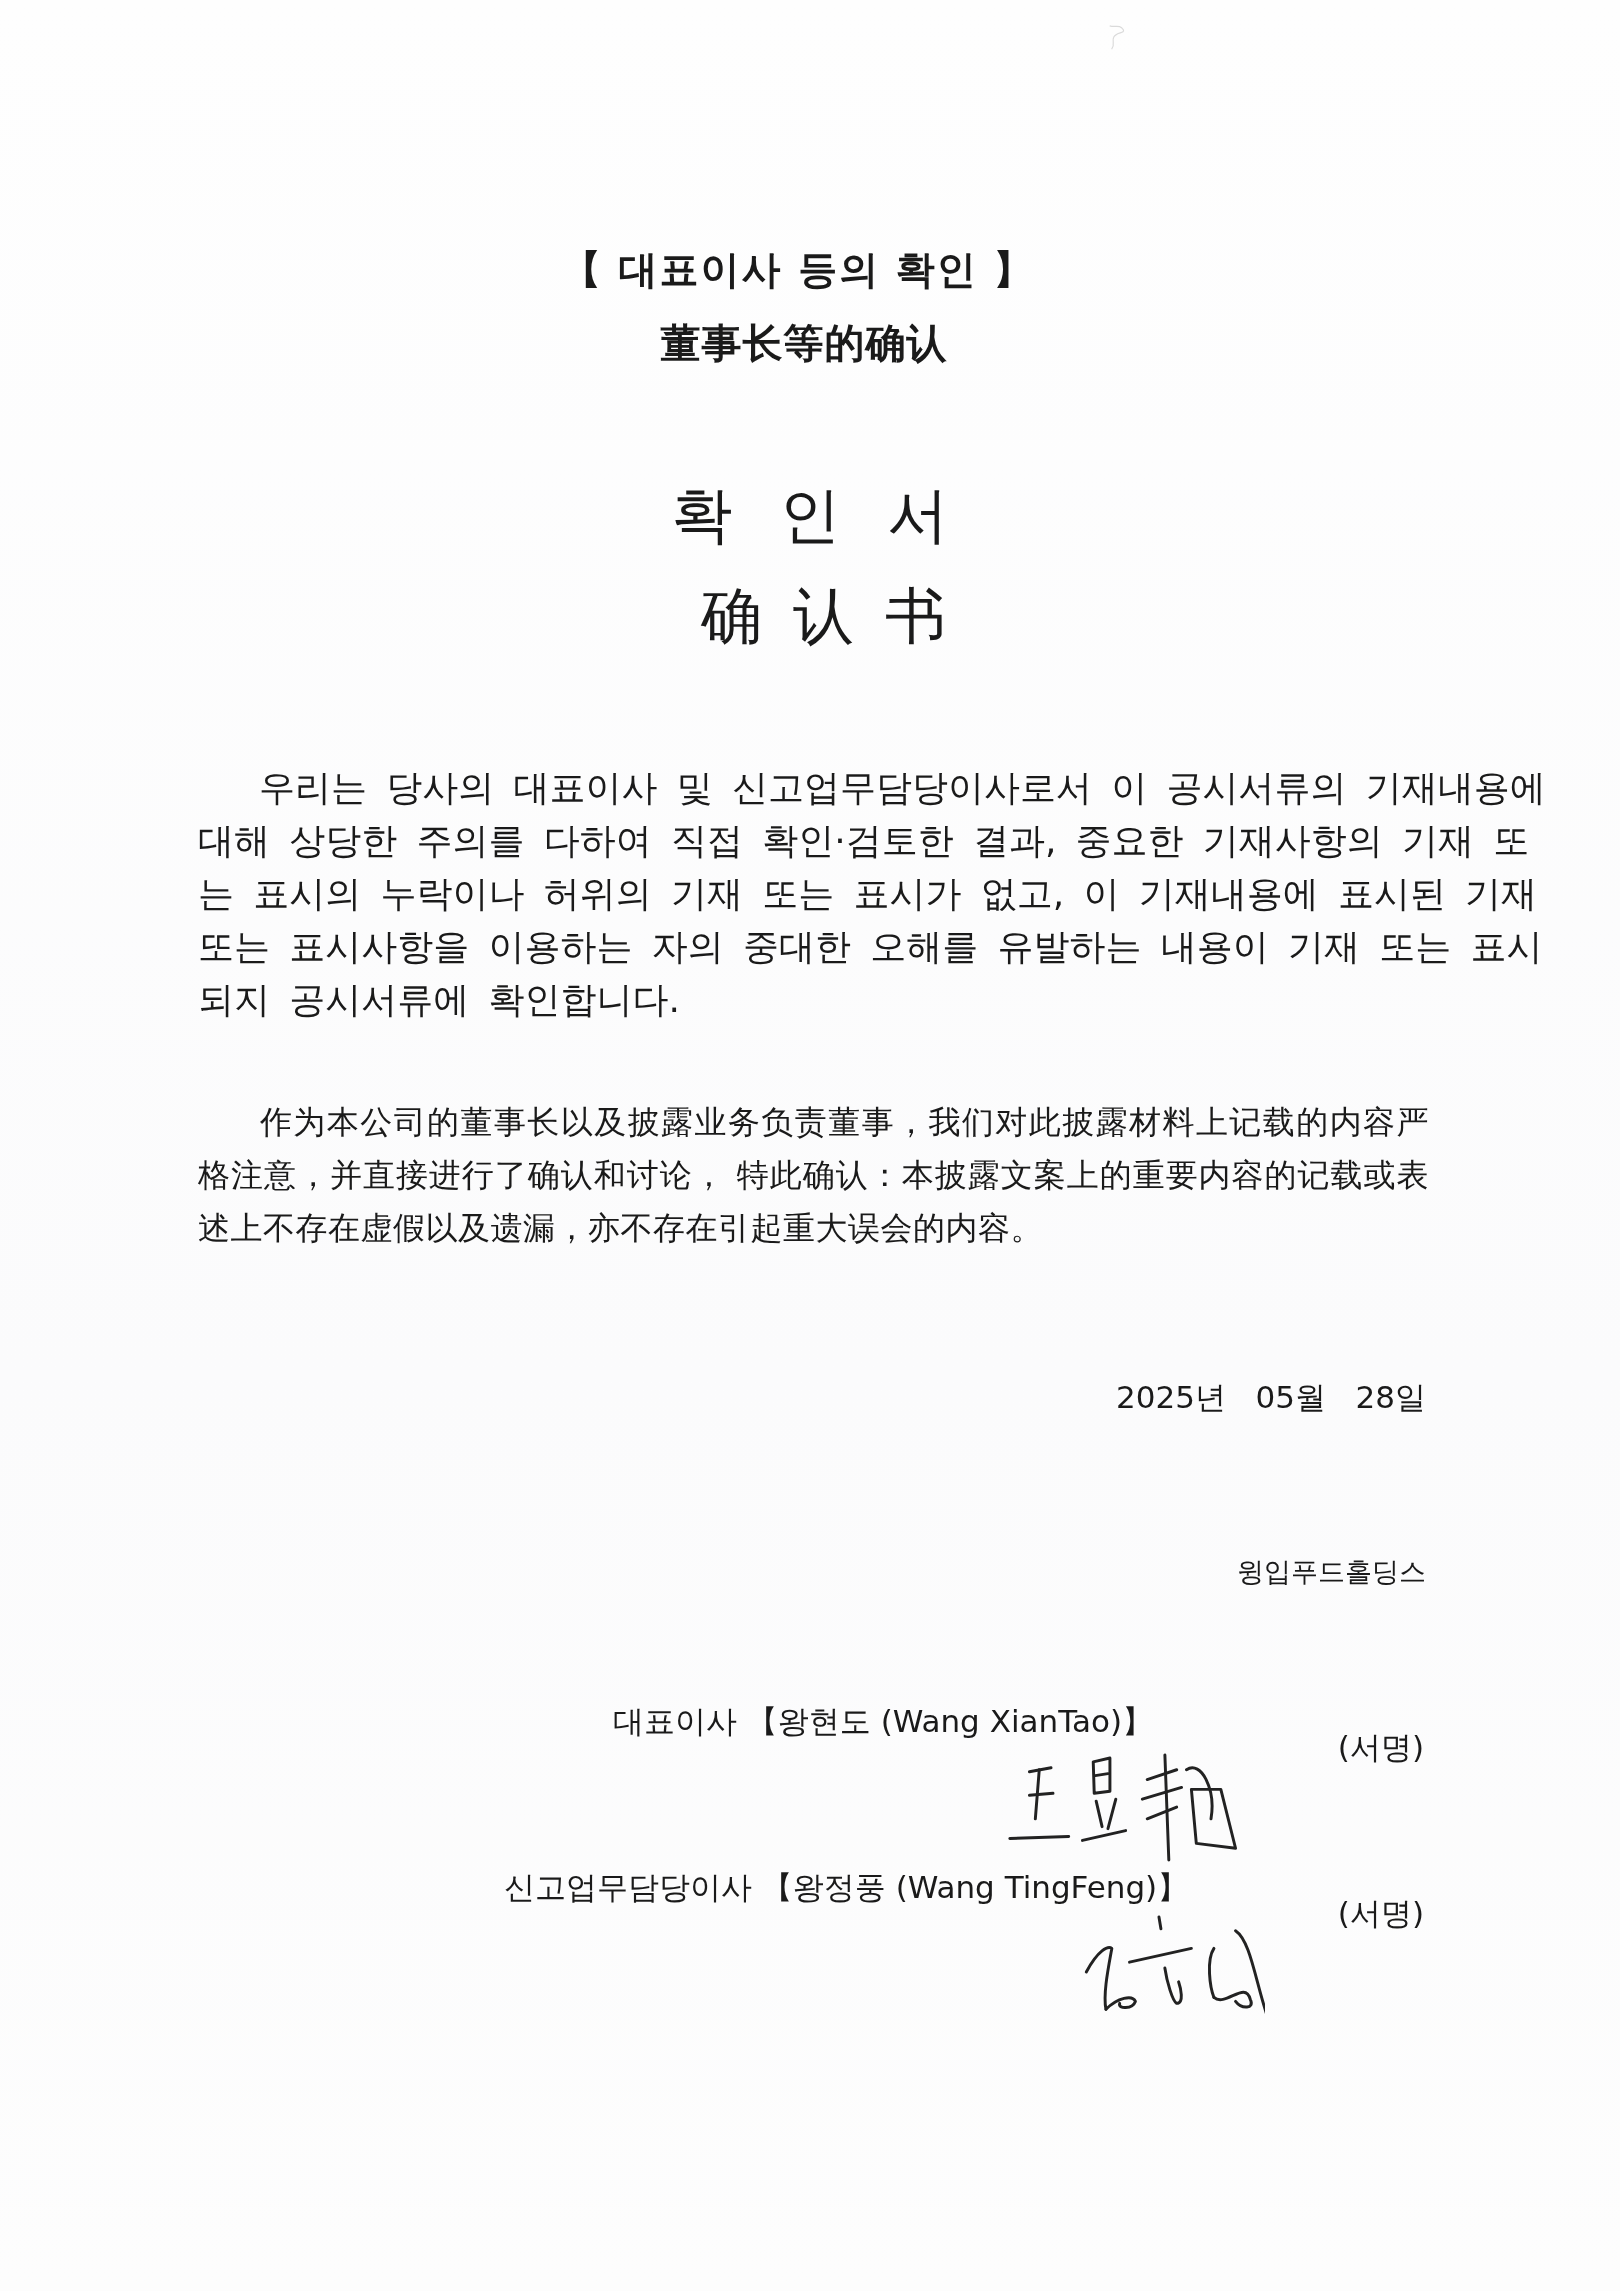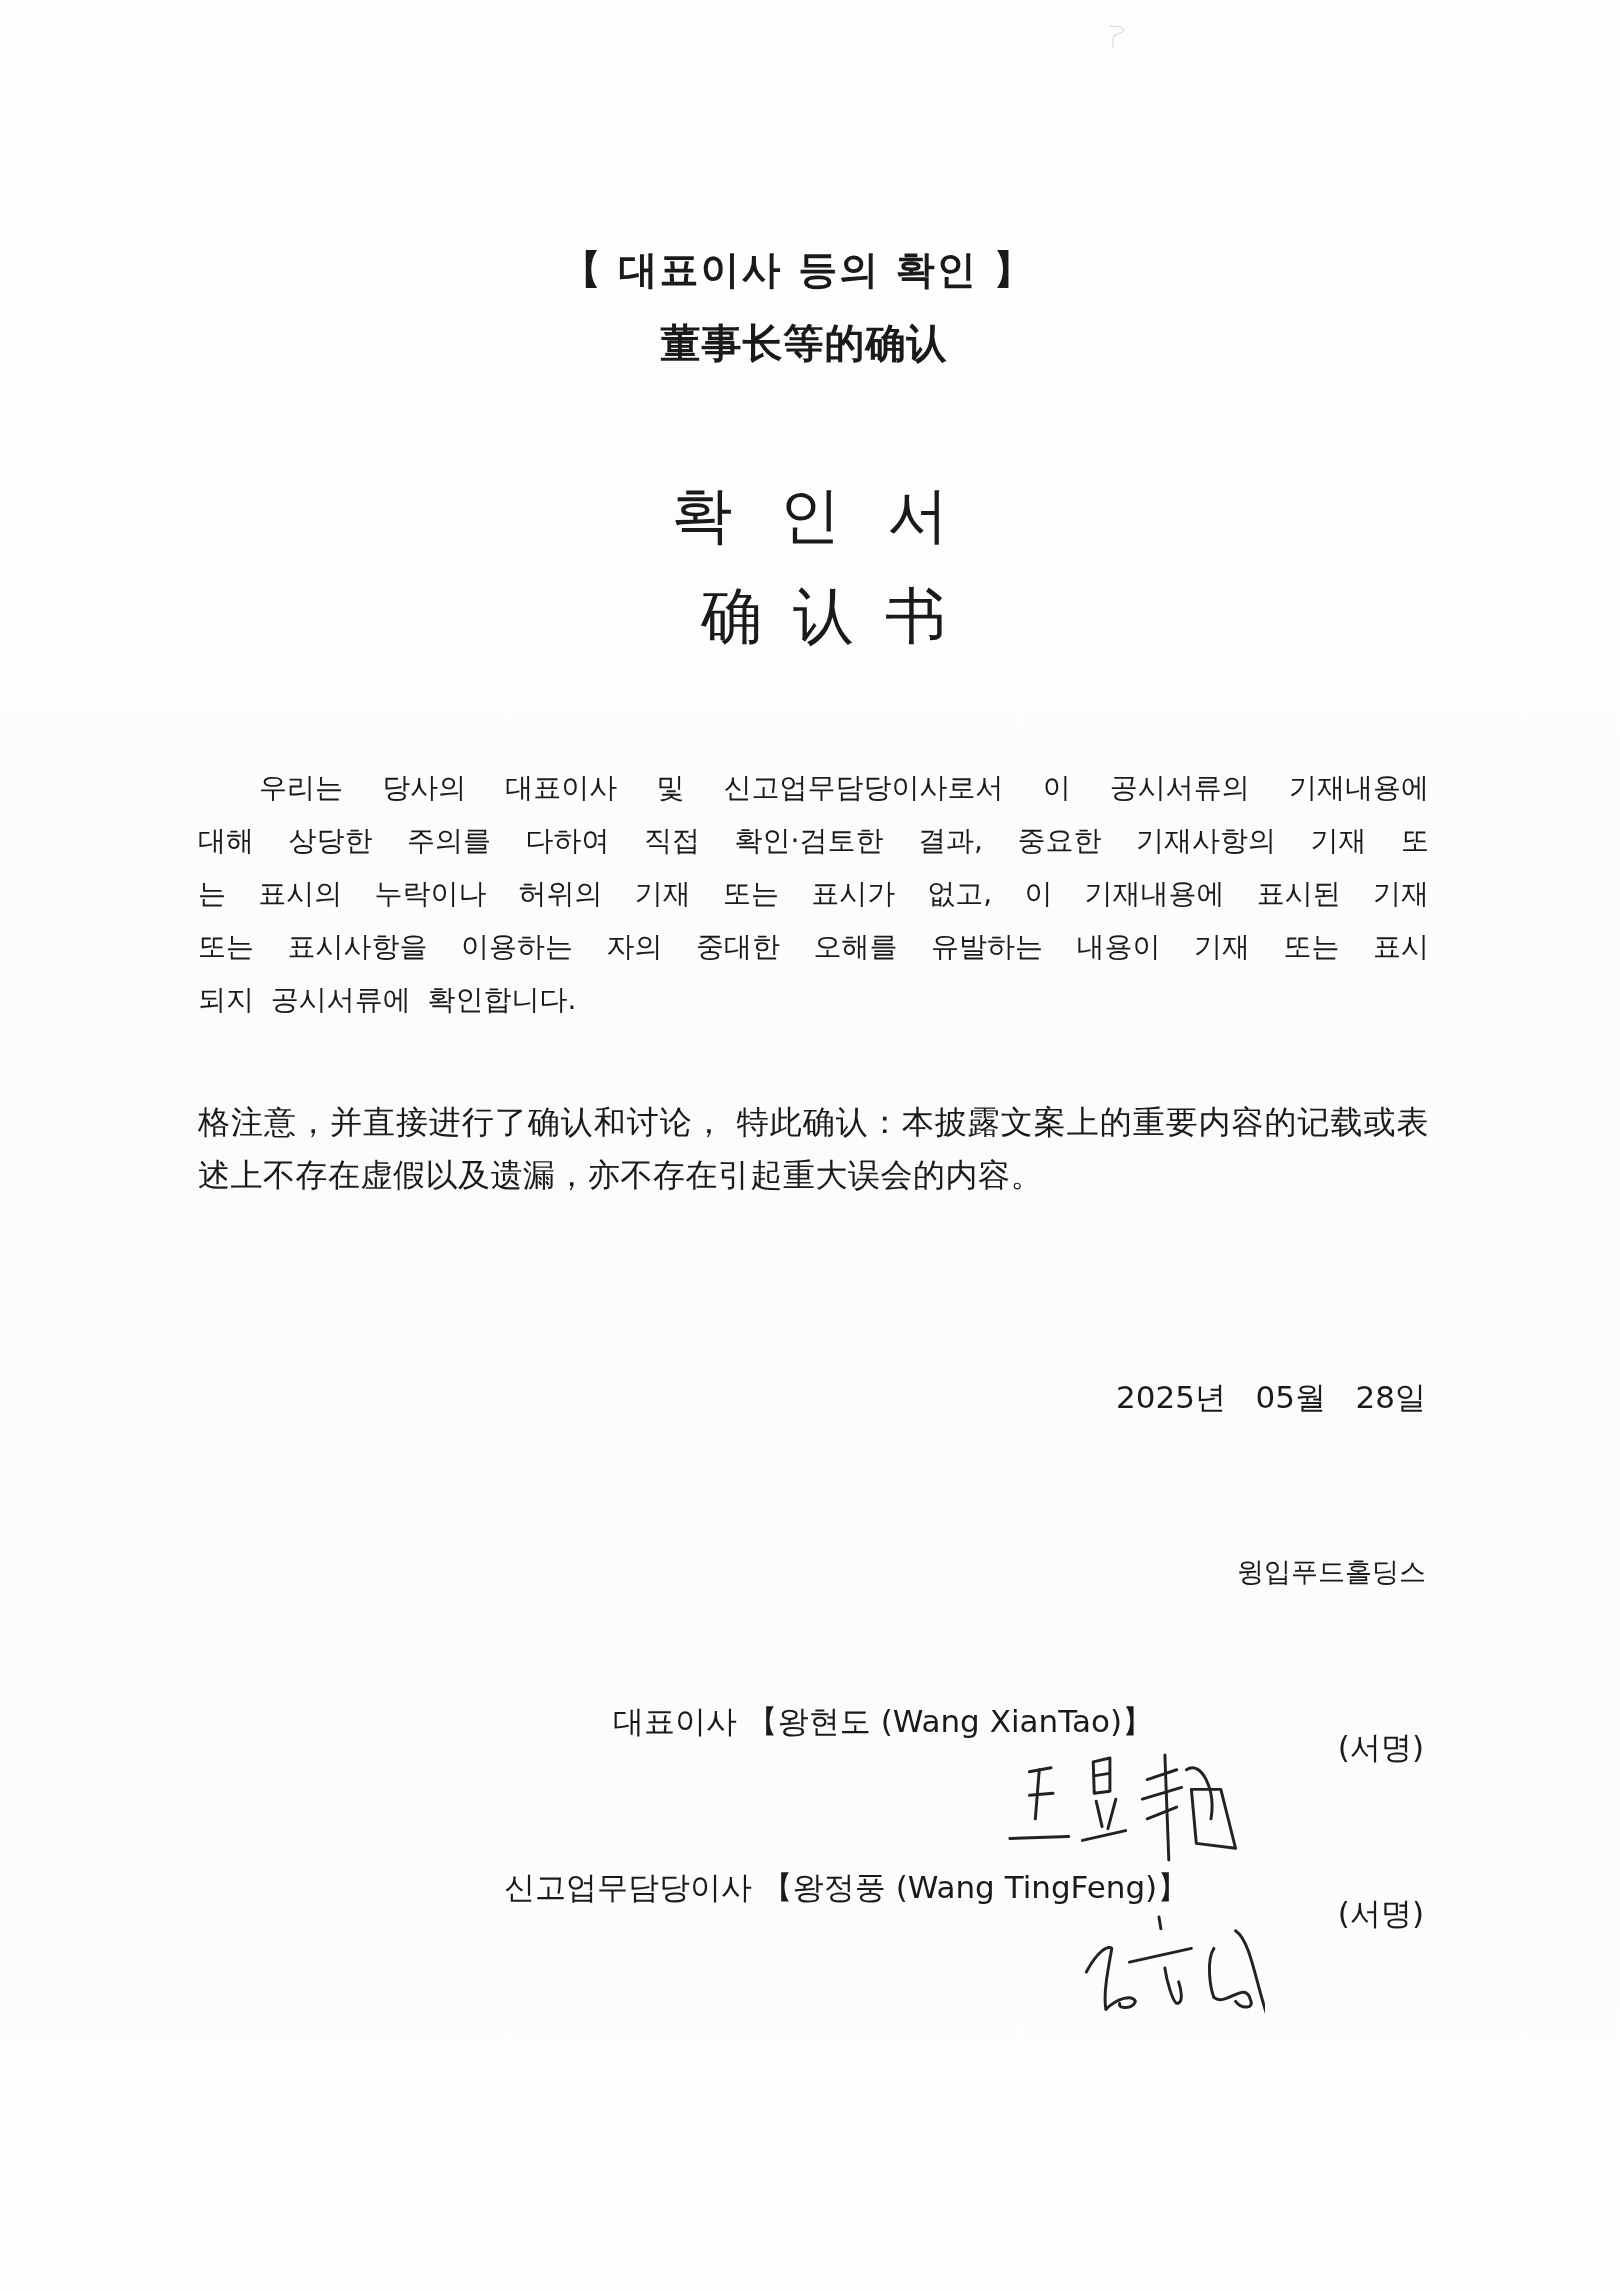--- a/index.html
+++ b/index.html
@@ -67,21 +67,21 @@
       width: 1620px;
       text-align: center;
       font-size: 61px;
       letter-spacing: 31px;
       margin-left: 29px;
     }
     .para {
       position: absolute;
       left: 198px;
       width: 1231px;
-      font-size: 28px;
+      font-size: 36px;
       line-height: 53px;
       text-align: justify;
       text-align-last: left;
       word-spacing: 7.8px;
     }
     .para .indent {
       display: inline-block;
       width: 61px;
     }
     .para-ko {
@@ -170,20 +170,21 @@
 
   <div class="para para-ko">
     <span class="para-line"><span class="indent"></span><span>우리는 당사의 대표이사 및 신고업무담당이사로서 이 공시서류의 기재내용에</span></span>
     <span class="para-line">대해 상당한 주의를 다하여 직접 확인·검토한 결과, 중요한 기재사항의 기재 또</span>
     <span class="para-line">는 표시의 누락이나 허위의 기재 또는 표시가 없고, 이 기재내용에 표시된 기재</span>
     <span class="para-line">또는 표시사항을 이용하는 자의 중대한 오해를 유발하는 내용이 기재 또는 표시</span>
     <span class="para-line last">되지 공시서류에 확인합니다.</span>
   </div>
 
   <div class="para para-zh">
+    <span class="para-line"><span class="indent"></span><span>作为本公司的董事长以及披露业务负责董事，我们对此披露材料上记载的内容严</span></span>
     <span class="para-line">格注意，并直接进行了确认和讨论，  特此确认：本披露文案上的重要内容的记载或表</span>
     <span class="para-line last">述上不存在虚假以及遗漏，亦不存在引起重大误会的内容。</span>
   </div>
 
   <div class="date-line">2025년   05월   28일</div>
 
   <div class="company">윙입푸드홀딩스</div>
 
   <div class="signer signer-1">
     <span>대표이사</span>

